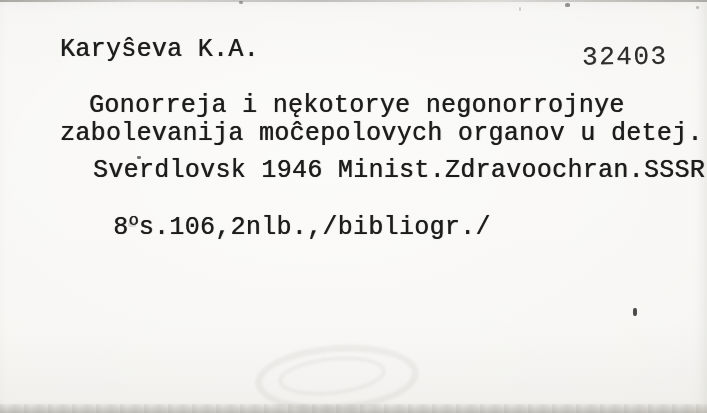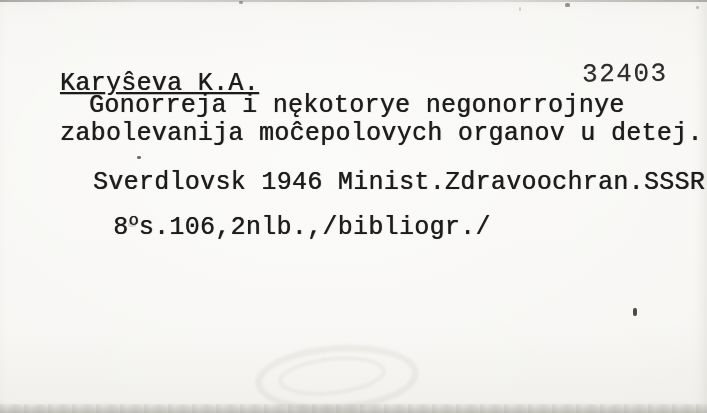--- a/index.html
+++ b/index.html
@@ -41,34 +41,33 @@
       linear-gradient(180deg, rgba(150,148,140,0.0), rgba(140,138,130,0.35));
   }
   .typed {
     position: absolute;
     color: #1c1c1c;
     font-size: 25px;
     letter-spacing: 0.3px;
     white-space: pre;
     text-shadow: 0.4px 0.4px 0.7px rgba(25,25,25,0.75), -0.2px 0 0.4px rgba(25,25,25,0.35);
   }
-  .author { left: 60px; top: 69px; text-decoration: underline; }
+  .author { left: 60px; top: 35px; }
   .call-number {
     position: absolute;
     left: 582px; top: 42px;
     color: #2e2e2e;
     font-size: 26px;
     letter-spacing: 1.5px;
     transform: rotate(-0.6deg);
     text-shadow: 0.3px 0.3px 0.5px rgba(40,40,40,0.5);
-    margin-top: 17px;
   }
   .title-line-1 { left: 89px; top: 91px; }
   .title-line-2 { left: 60px; top: 119px; }
-  .imprint { left: 93px; top: 168px; }
+  .imprint { left: 93px; top: 156px; }
   .collation { left: 52px; top: 184px; }
   .sup {
     display: inline-block;
     font-size: 17px;
     position: relative;
     top: -9px;
     letter-spacing: 0;
   }
   .stamp-mark {
     position: absolute;

